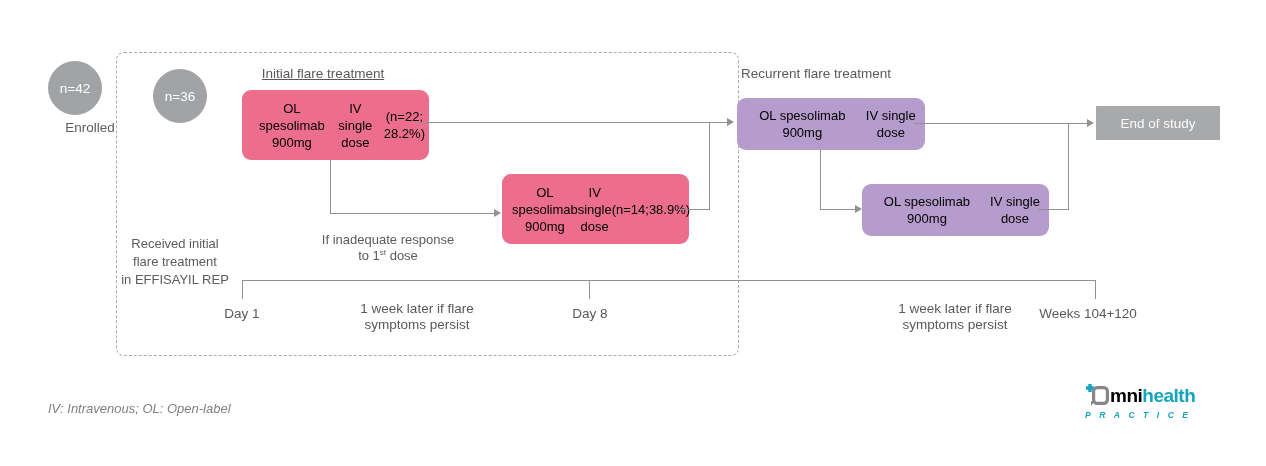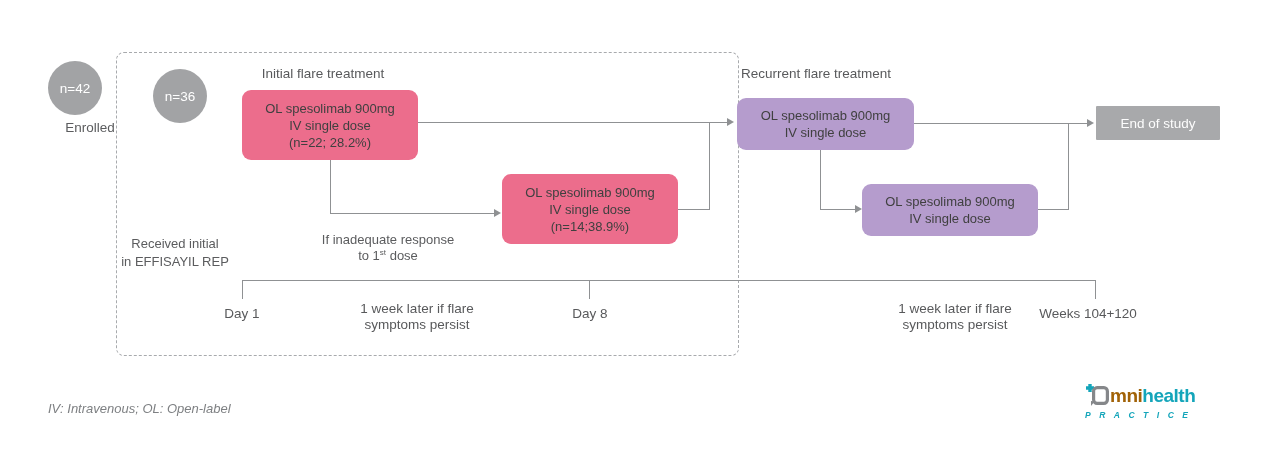--- a/index.html
+++ b/index.html
@@ -11,63 +11,64 @@
   .circle{
     width:54px;height:54px;border-radius:50%;background:#a2a3a5;
     display:flex;align-items:center;justify-content:center;
     color:#ffffff;font-size:13.5px;
   }
   .dashed-box{
     border:1.5px dashed #a8aaad;border-radius:8px;background:transparent;
   }
   .section-title{font-size:13.5px;color:#58595b;white-space:nowrap;}
   .dose-box{
-    border-radius:9px;color:#404040;font-size:13px;line-height:17px;
-    display:flex;flex-direction:column;align-items:center;justify-content:center;
+    border-radius:9px;color:#000000;font-size:13px;line-height:17px;
+    display:flex;align-items:center;justify-content:center;
     text-align:center;
+    padding-left:11px;
   }
   .pink{background:#ec6d8c;}
   .purple{background:#b59ccd;}
   .end-box{
     background:#a8a9ab;border-radius:1px;color:#fdfdfd;font-size:13.5px;
     display:flex;align-items:center;justify-content:center;
   }
   .hline{background:#8f9193;height:1px;}
   .vline{background:#8f9193;width:1px;}
   .arrow-right{
     width:0;height:0;border-top:4.5px solid transparent;border-bottom:4.5px solid transparent;
     border-left:7px solid #8f9193;
   }
   .note{font-size:13px;line-height:18px;text-align:center;color:#5b5c5e;}
   .tl-label{font-size:13.5px;line-height:16px;text-align:center;color:#58595b;}
   sup{font-size:8px;line-height:0;}
   .footnote{font-size:13px;font-style:italic;color:#7e8083;}
   .logo{display:flex;flex-direction:column;align-items:flex-start;}
   .logo-row{display:flex;align-items:flex-end;height:24px;}
-  .logo-mni{font-size:19px;font-weight:600;color:#a16207;letter-spacing:-0.5px;line-height:22px;}
+  .logo-mni{font-size:19px;font-weight:600;color:#000000;letter-spacing:-0.5px;line-height:22px;}
   .logo-health{font-size:19px;font-weight:700;color:#14a5ba;letter-spacing:-0.5px;line-height:22px;}
   .logo-practice{font-size:8.5px;font-weight:700;color:#14a5ba;letter-spacing:8.5px;margin-top:3px;margin-left:0;white-space:nowrap;font-style:italic;}
 </style>
 </head>
 <body>
 
 <div class="canvas">
 
   <div class="abs circle" style="left:48px;top:61px;">
     <span>n=42</span>
   </div>
   <div class="abs note" style="left:40px;top:119px;width:100px;font-size:13.5px;">Enrolled</div>
 
   <div class="abs dashed-box" style="left:116px;top:52px;width:621px;height:302px;"></div>
 
   <div class="abs circle" style="left:153px;top:69px;">
     <span>n=36</span>
   </div>
 
-  <div class="abs section-title" style="left:223px;top:66px;width:200px;text-align:center;">Initial flare treatment</div>
+  <div class="abs section-title" style="left:223px;top:66px;width:200px;text-align:center;text-decoration:underline;">Initial flare treatment</div>
   <div class="abs section-title" style="left:741px;top:66px;">Recurrent flare treatment</div>
 
   <div class="abs dose-box pink" style="left:242px;top:90px;width:176px;height:70px;">
     <div>OL spesolimab 900mg</div>
     <div>IV single dose</div>
     <div>(n=22; 28.2%)</div>
   </div>
   <div class="abs dose-box pink" style="left:502px;top:174px;width:176px;height:70px;">
     <div>OL spesolimab 900mg</div>
     <div>IV single dose</div>
@@ -102,20 +103,21 @@
 
   <div class="abs vline" style="left:820px;top:150px;height:60px;"></div>
   <div class="abs hline" style="left:820px;top:209px;width:35px;"></div>
   <div class="abs arrow-right" style="left:855px;top:205px;"></div>
 
   <div class="abs hline" style="left:1038px;top:209px;width:31px;"></div>
   <div class="abs vline" style="left:1068px;top:123px;height:87px;"></div>
 
   <div class="abs note" style="left:105px;top:235px;width:140px;">
     <div>Received initial</div>
+    <div>flare treatment</div>
     <div>in EFFISAYIL REP</div>
   </div>
 
   <div class="abs note" style="left:298px;top:232px;width:180px;line-height:16px;">
     <div>If inadequate response</div>
     <div><span>to 1</span><sup>st</sup><span> dose</span></div>
   </div>
 
   <div class="abs hline" style="left:242px;top:280px;width:854px;"></div>
   <div class="abs vline" style="left:242px;top:280px;height:19px;"></div>

